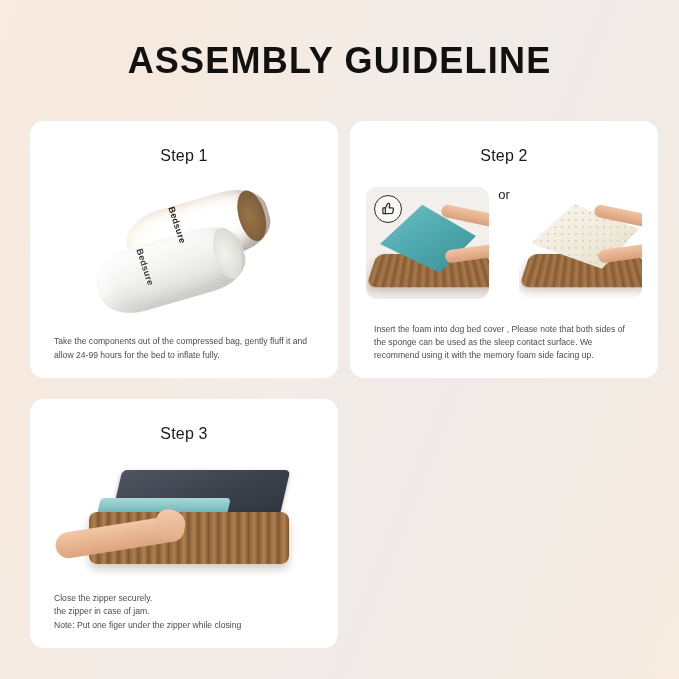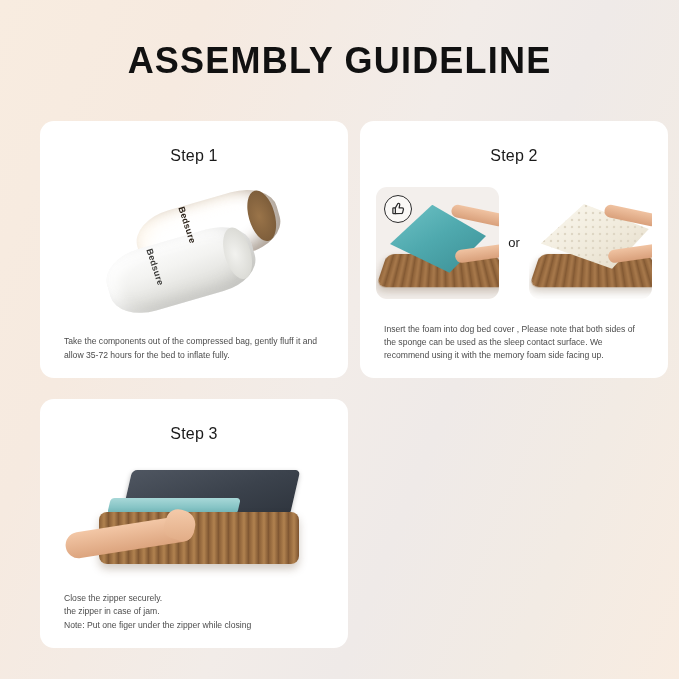--- a/index.html
+++ b/index.html
@@ -30,21 +30,21 @@
     text-align: center;
     font-size: 36px;
     font-weight: bold;
     letter-spacing: 1.2px;
     color: #111111;
     font-family: "Liberation Sans", sans-serif;
   }
   .grid {
     position: absolute;
     top: 121px;
-    left: 40px;
+    left: 30px;
     width: 620px;
     display: grid;
     grid-template-columns: 308px 308px;
     grid-column-gap: 12px;
     grid-row-gap: 21px;
   }
   .card {
     background: #ffffff;
     border-radius: 14px;
     box-sizing: border-box;
@@ -123,21 +123,20 @@
     letter-spacing: .3px;
     transform: rotate(72deg);
     white-space: nowrap;
   }
   .brand-dark { color: #2a2118; left: 74px; top: 28px; }
   .brand-light { color: #3a3a38; left: 42px; top: 70px; }
 
   
   .dual {
     display: flex;
-    align-items: center;
     justify-content: center;
     gap: 9px;
     width: 100%;
   }
   .panel {
     position: relative;
     width: 134px;
     height: 112px;
     border-radius: 11px;
     overflow: hidden;
@@ -291,21 +290,21 @@
     <div class="card card-row1">
       <div class="step-title">Step 1</div>
       <div class="art">
         <div class="bags">
           <div class="roll roll-brown"></div>
           <div class="roll roll-white"></div>
           <div class="brand brand-dark">Bedsure</div>
           <div class="brand brand-light">Bedsure</div>
         </div>
       </div>
-      <div class="caption">Take the components out of the compressed bag, gently fluff it and allow 35-72 hours for the bed to inflate fully.</div>
+      <div class="caption">Take the components out of the compressed bag, gently fluff it and allow 24-99 hours for the bed to inflate fully.</div>
     </div>
 
     <div class="card card-row1">
       <div class="step-title">Step 2</div>
       <div class="art">
         <div class="dual">
 
           <div class="panel">
             <div class="bed-base"></div>
             <div class="bed-inner"></div>

